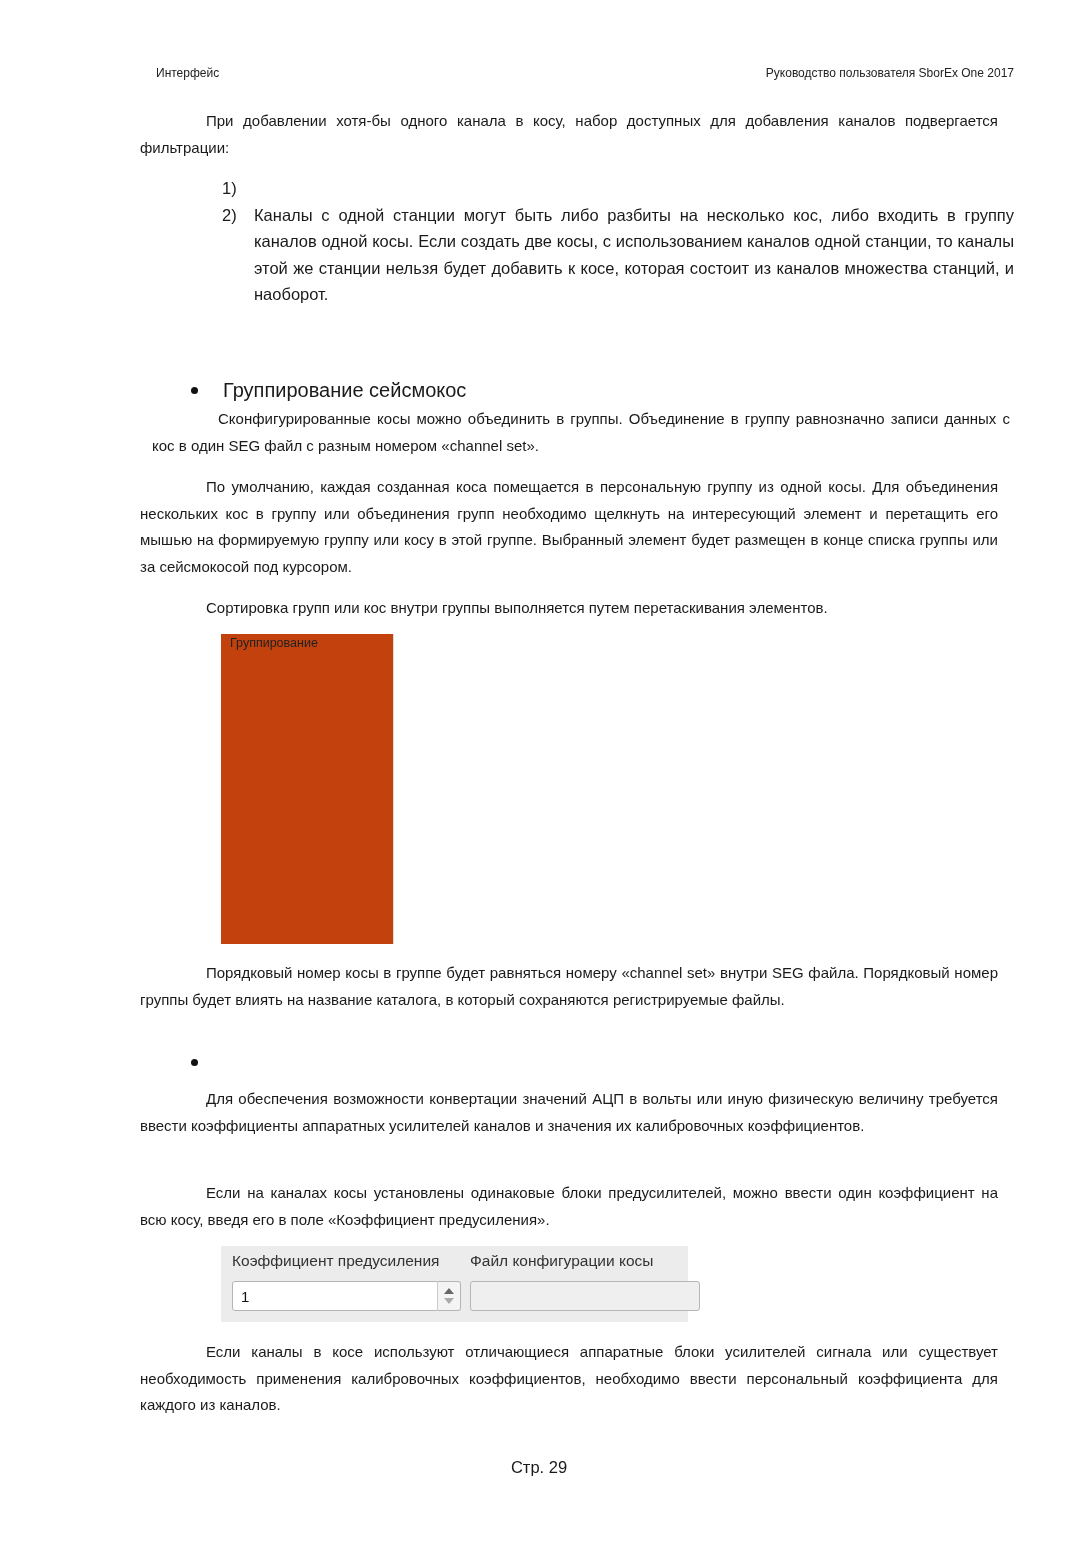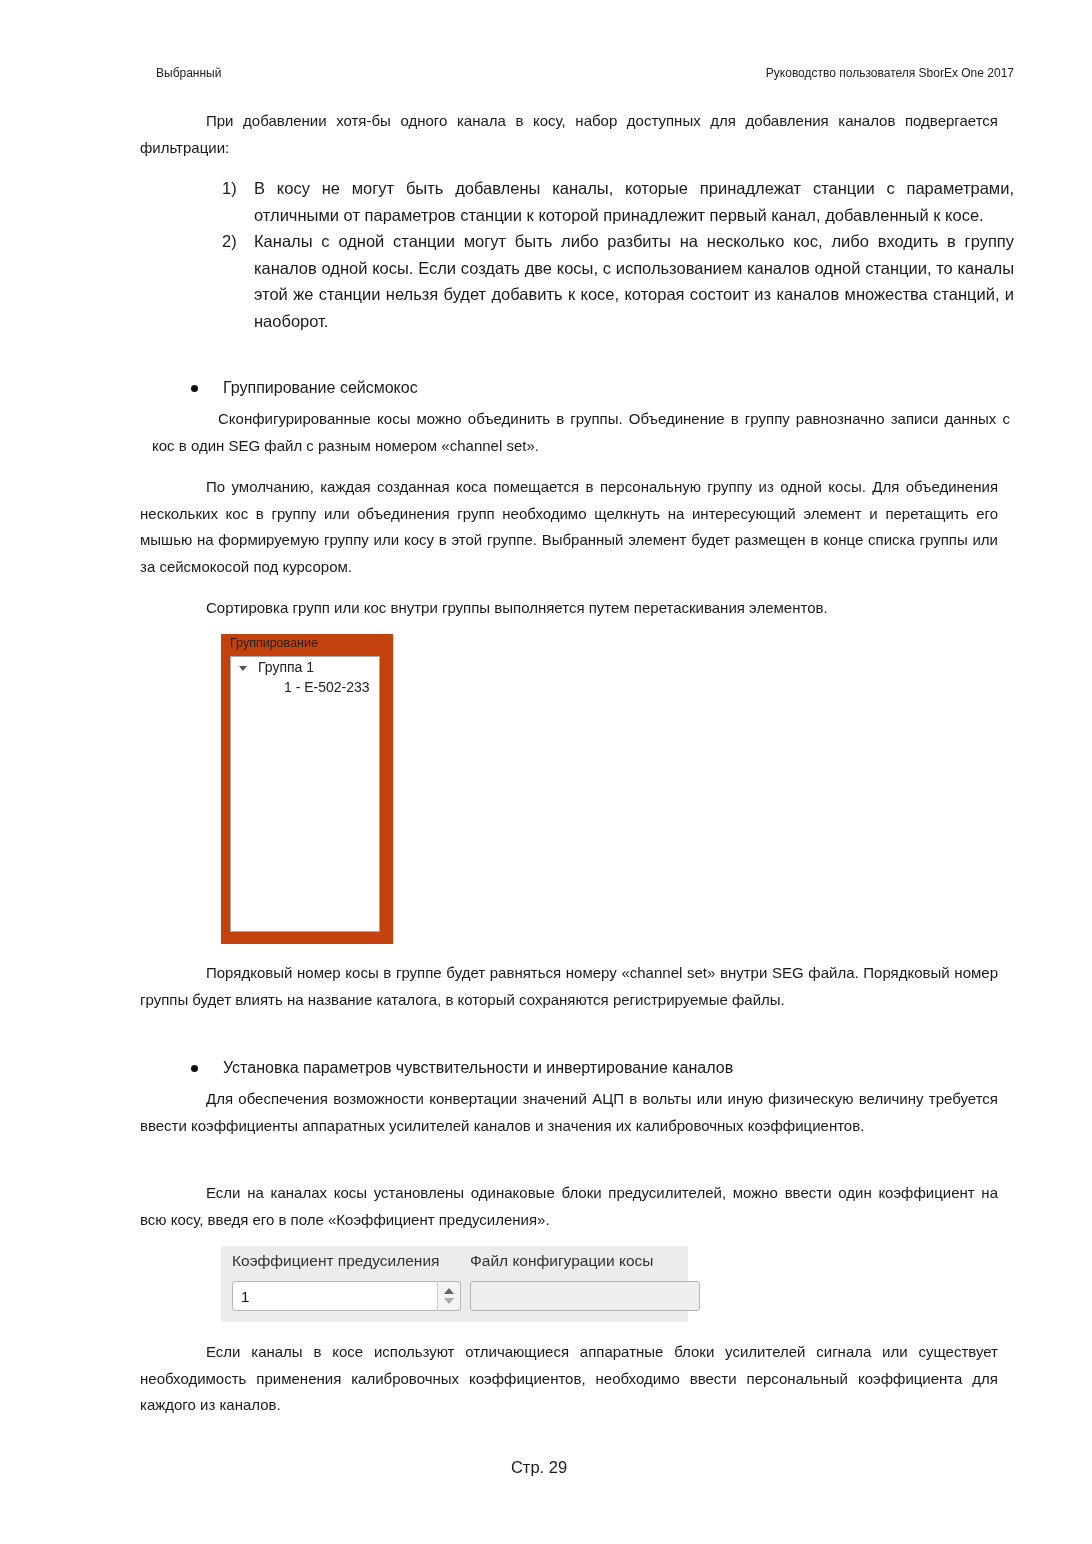--- a/index.html
+++ b/index.html
@@ -7,21 +7,21 @@
          font-family: "Liberation Sans", "DejaVu Sans", sans-serif; color: #1a1a1a; }
   .running-header { position: absolute; top: 66px; left: 156px; width: 858px; font-size: 12px;
                     display: flex; justify-content: space-between; color: #222; }
   .body-text { position: absolute; left: 140px; width: 858px; font-size: 15px; line-height: 26.5px;
                text-align: justify; }
   .para { margin: 0; text-indent: 66px; }
   .list { position: absolute; left: 156px; width: 858px; font-size: 16.5px; line-height: 26.5px; }
   .list-item { display: flex; text-align: justify; }
   .list-num { width: 98px; text-align: left; padding-left: 66px; box-sizing: border-box; flex: none; }
   .list-text { flex: 1; }
-  .heading { position: absolute; left: 156px; font-size: 16px; display: flex; align-items: center; text-align: right; }
+  .heading { position: absolute; left: 156px; font-size: 20px; display: flex; align-items: center; text-align: right; }
   .bullet { display: inline-block; width: 7px; height: 7px; border-radius: 50%; background: #111;
             margin-left: 35px; margin-right: 25px; }
 
   
   .tree-panel { position: absolute; left: 221px; top: 634px; width: 172px; height: 310px;
                 background: #c2410c; border-right: 1px solid #dcdcdc; }
   .tree-title { position: absolute; left: 9px; top: 2px; font-size: 12.5px; color: #222; }
   .tree-box { position: absolute; left: 9px; top: 22px; width: 148px; height: 274px; background: #fff;
               border: 1px solid #a8a8a8; }
   .tree-row { position: absolute; font-size: 14px; color: #222; white-space: nowrap; }
@@ -47,32 +47,31 @@
   .file-field { position: absolute; left: 249px; top: 35px; width: 230px; height: 30px;
                 border: 1px solid #b5b5b5; border-radius: 3px; box-sizing: border-box; background: #efefef; }
 
   .page-number { position: absolute; top: 1458px; left: 0; width: 936px; text-align: center;
                  font-size: 16.5px; padding-left: 142px; box-sizing: border-box; }
 </style>
 </head>
 <body>
 
 <div class="running-header">
-  <span>Выбранный</span>
+  <span>Интерфейс</span>
   <span>Руководство пользователя SborEx One 2017</span>
 </div>
 
 <div class="body-text" style="top:108px;">
   <p class="para">При добавлении хотя-бы одного канала в косу, набор доступных для добавления каналов подвергается фильтрации:</p>
 </div>
 
 <div class="list" style="top:175px;">
   <div class="list-item">
     <span class="list-num">1)</span>
-    <span class="list-text">В косу не могут быть добавлены каналы, которые принадлежат станции с параметрами, отличными от параметров станции к которой принадлежит первый канал, добавленный к косе.</span>
   </div>
   <div class="list-item">
     <span class="list-num">2)</span>
     <span class="list-text">Каналы с одной станции могут быть либо разбиты на несколько кос, либо входить в группу каналов одной косы. Если создать две косы, с использованием каналов одной станции, то каналы этой же станции нельзя будет добавить к косе, которая состоит из каналов множества станций, и наоборот.</span>
   </div>
 </div>
 
 <div class="heading" style="top:379px;">
   <span class="bullet"></span>
   <span>Группирование сейсмокос</span>
@@ -83,34 +82,28 @@
 </div>
 <div class="body-text" style="top:474px;">
   <p class="para">По умолчанию, каждая созданная коса помещается в персональную группу из одной косы. Для объединения нескольких кос в группу или объединения групп необходимо щелкнуть на интересующий элемент и перетащить его мышью на формируемую группу или косу в этой группе. Выбранный элемент будет размещен в конце списка группы или за сейсмокосой под курсором.</p>
 </div>
 <div class="body-text" style="top:595px;">
   <p class="para">Сортировка групп или кос внутри группы выполняется путем перетаскивания элементов.</p>
 </div>
 
 <div class="tree-panel">
   <span class="tree-title">Группирование</span>
-  <div class="tree-box">
-    <span class="tree-arrow"></span>
-    <span class="tree-row" style="left:27px; top:2px;">Группа 1</span>
-    <span class="tree-row" style="left:53px; top:22px;">1 - E-502-233</span>
-  </div>
 </div>
 
 <div class="body-text" style="top:960px;">
   <p class="para">Порядковый номер косы в группе будет равняться номеру «channel set» внутри SEG файла. Порядковый номер группы будет влиять на название каталога, в который сохраняются регистрируемые файлы.</p>
 </div>
 
 <div class="heading" style="top:1059px;">
   <span class="bullet"></span>
-  <span>Установка параметров чувствительности и инвертирование каналов</span>
 </div>
 
 <div class="body-text" style="top:1086px;">
   <p class="para">Для обеспечения возможности конвертации значений АЦП в вольты или иную физическую величину требуется ввести коэффициенты аппаратных усилителей каналов и значения их калибровочных коэффициентов.</p>
 </div>
 <div class="body-text" style="top:1180px;">
   <p class="para">Если на каналах косы установлены одинаковые блоки предусилителей, можно ввести один коэффициент на всю косу, введя его в поле «Коэффициент предусиления».</p>
 </div>
 
 <div class="spin-panel">

